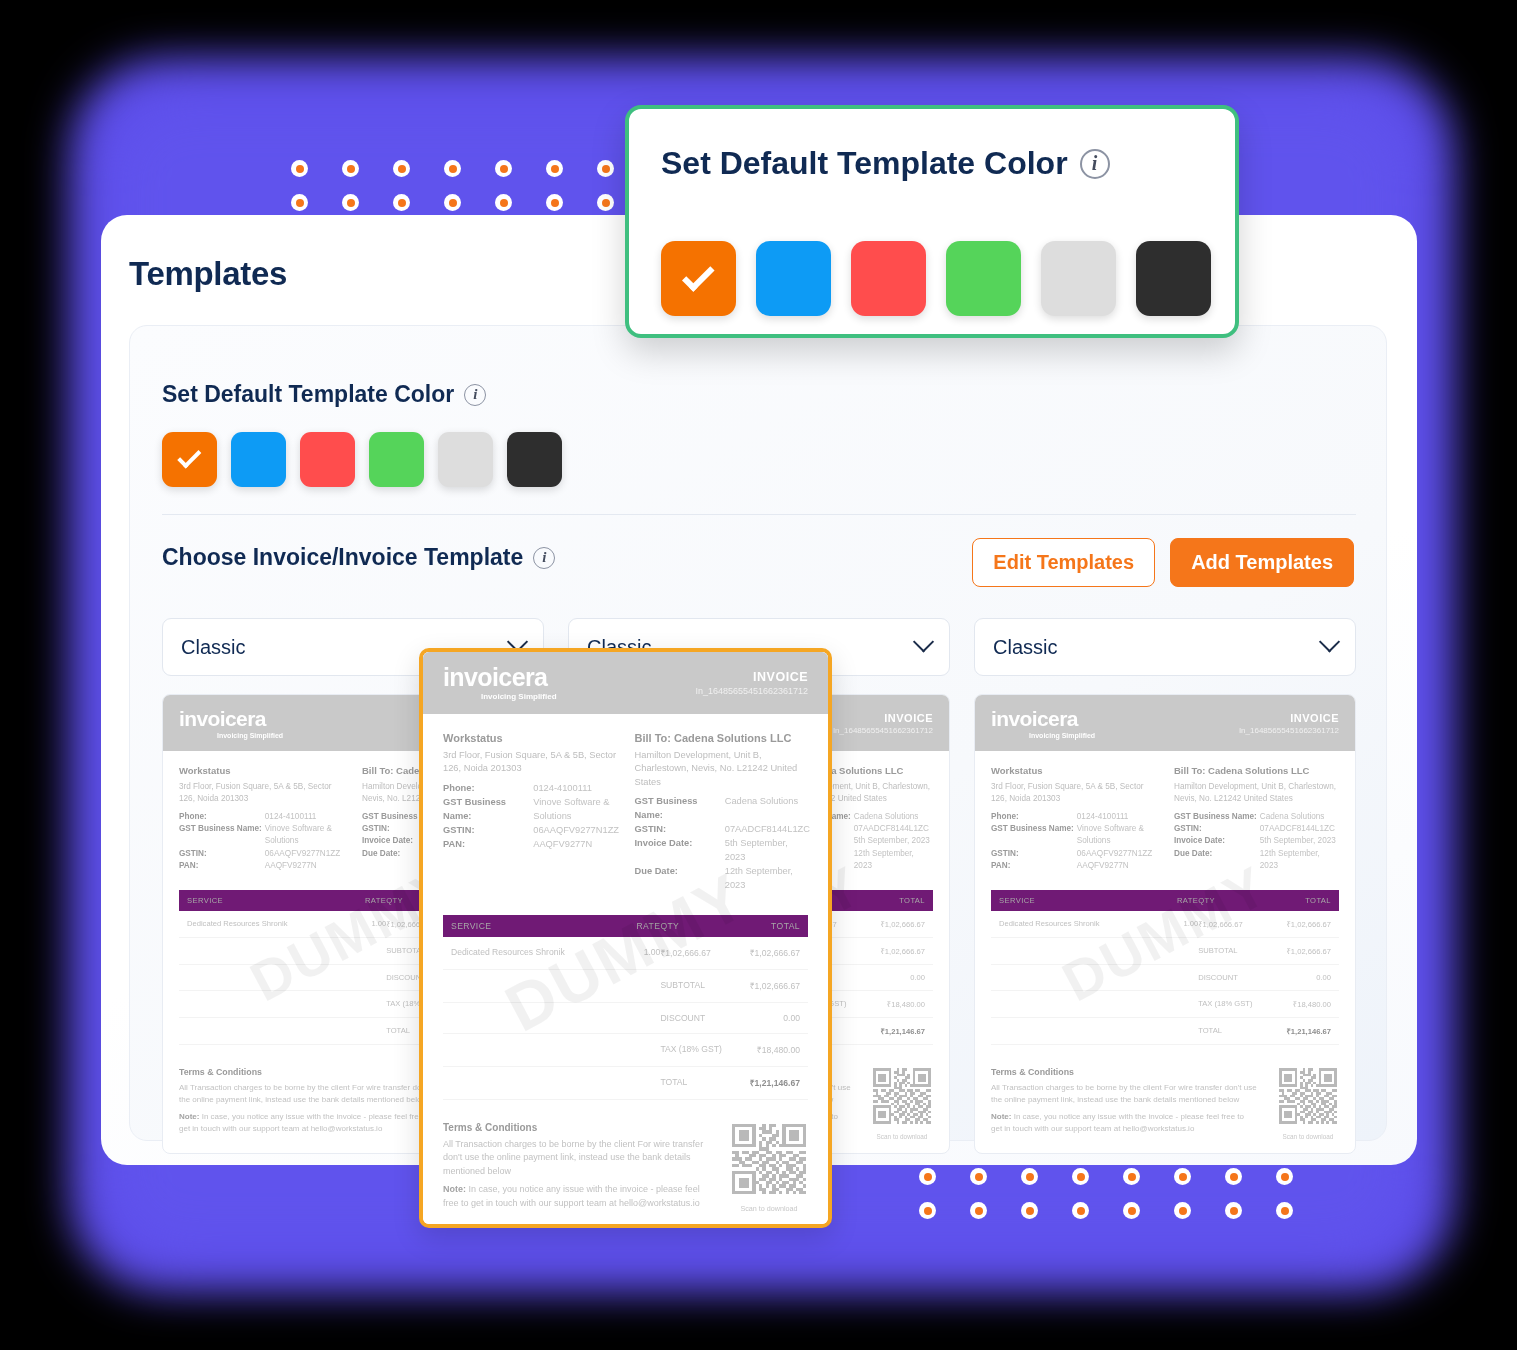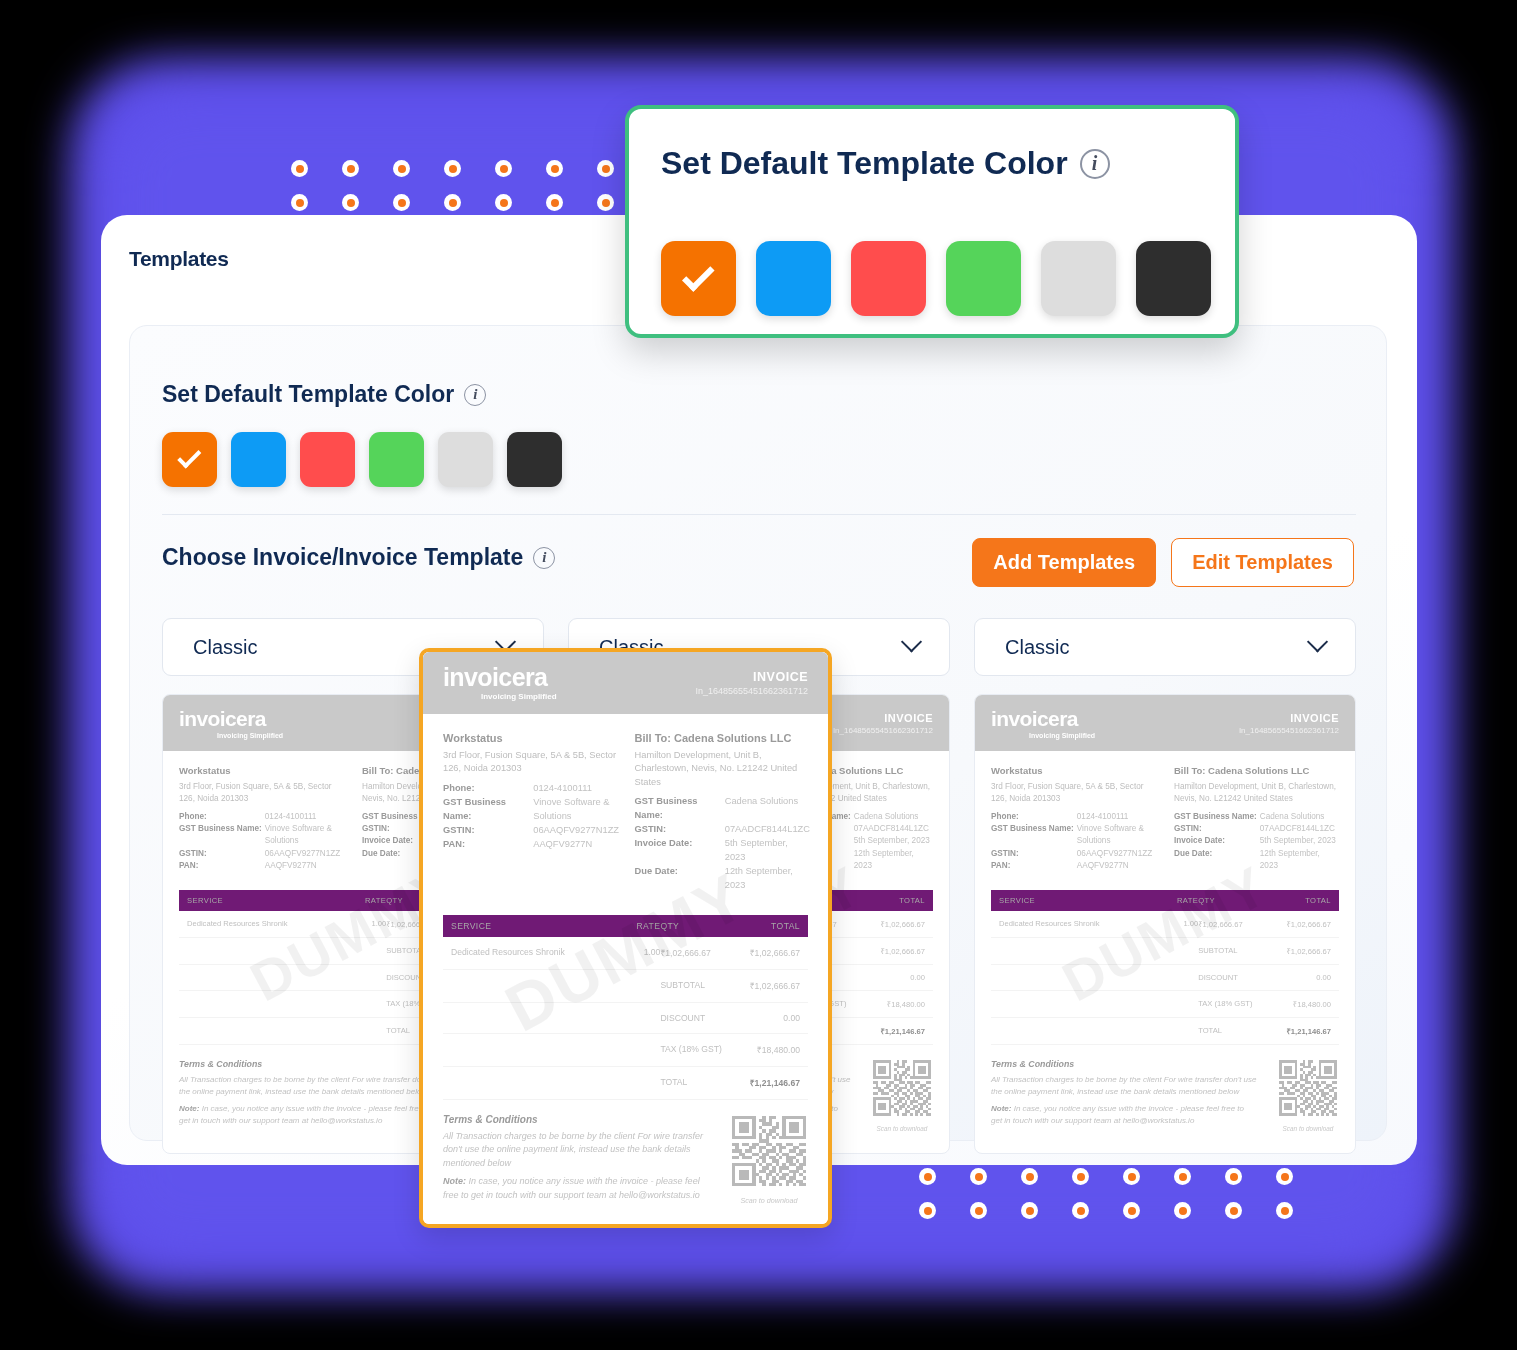--- a/index.html
+++ b/index.html
@@ -48,22 +48,22 @@
   
   .panel {
     position: absolute;
     left: 101px; top: 215px;
     width: 1316px; height: 950px;
     background: linear-gradient(160deg,#ffffff 0%,#ffffff 55%,#f7f9fd 100%);
     border-radius: 26px;
     overflow: hidden;
   }
   .panel-title {
-    position: absolute; left: 28px; top: 32px;
-    font-size: 21px; font-weight: bold; color: #102A53;
+    position: absolute; left: 28px; top: 40px;
+    font-size: 33px; font-weight: bold; color: #102A53;
     letter-spacing: -.3px;
   }
   .card {
     position: absolute; left: 28px; top: 110px;
     width: 1258px; height: 816px;
     background: linear-gradient(150deg,#fbfcfe 0%,#f7f9fc 60%,#eef3fa 100%);
     border-radius: 18px;
     border: 1px solid #eaeef5;
   }
 
@@ -107,21 +107,21 @@
   .btn-solid { color: #fff; background: #F5761A; border: 1.6px solid #F5761A; }
 
   
   .cols { position: absolute; left: 32px; top: 278px; width: 1194px; display: flex; gap: 24px; }
   .col { width: 382px; }
   .col-label { font-size: 19px; color: #102A53; font-weight: normal; }
   .select {
     margin-top: 14px; height: 58px; background: #fff;
     border: 1px solid #e2e7ef; border-radius: 9px;
     display: flex; align-items: center; justify-content: space-between;
-    padding: 0 30px; font-size: 20px; color: #102A53; cursor: pointer;
+    padding: 0 18px; font-size: 20px; color: #102A53; cursor: pointer;
   }
   .chev { width: 15px; height: 15px; border-right: 2.4px solid #1b2c4a; border-bottom: 2.4px solid #1b2c4a; transform: rotate(45deg) translate(-4px,-4px); }
 
   
   .inv {
     position: relative; margin-top: 18px;
     width: 382px; height: 460px; background: #fff;
     border: 1px solid #e8ecf3; border-radius: 8px;
     overflow: hidden;
   }
@@ -143,21 +143,21 @@
   .kv .k { width: 52%; color: #9a9a9a; font-weight: bold; }
   .kv .v { width: 48%; color: #c2c2c2; }
 
   .tbl { margin-top: 18px; font-size: 7.6px; }
   .tbl .th { display: flex; background: #701a75; color: #a8a8a8; padding: 6px 8px; letter-spacing: .4px; }
   .tbl .tr { display: flex; padding: 8px 8px; color: #c0c0c0; border-bottom: 1px solid #f3f3f3; }
   .c1 { width: 44%; } .c2 { width: 16%; text-align: right; }
   .c3 { width: 20%; } .c4 { width: 20%; text-align: right; }
   .tbl .tr.bold .c4 { color: #8f8f8f; font-weight: bold; }
 
-  .terms { margin-top: 14px; display: flex; gap: 20px; padding-bottom: 14px; font-style: italic; }
+  .terms { margin-top: 22px; display: flex; gap: 20px; padding-bottom: 14px; }
   .terms .tx { flex: 1; }
   .t-h { font-size: 8.8px; font-weight: bold; color: #9a9a9a; }
   .t-p { font-size: 8px; color: #c2c2c2; line-height: 1.5; margin-top: 5px; }
   .t-p b { color: #a4a4a4; }
   .qr { width: 62px; text-align: center; }
   .qr svg { width: 58px; height: 58px; }
   .qr .cap { font-size: 6.4px; color: #c8c8c8; margin-top: 4px; }
 
   .dummy {
     position: absolute; left: 0; top: 150px; width: 100%;
@@ -282,22 +282,22 @@
       <div class="divider"></div>
 
       <div id="choose-section">
         <div class="sect-label">
           <span>Choose Invoice/Invoice Template</span>
           <span class="info-i">i</span>
         </div>
       </div>
 
       <div class="btn-row">
+        <div class="btn btn-outline">Edit Templates</div>
         <div class="btn btn-solid">Add Templates</div>
-        <div class="btn btn-outline">Edit Templates</div>
       </div>
 
       <div class="cols" id="template-columns">
           <div class="col">
             <div class="select">
               <span>Classic</span>
               <span class="chev"></span>
             </div>
             <div class="inv">
               <div class="inv-head">

